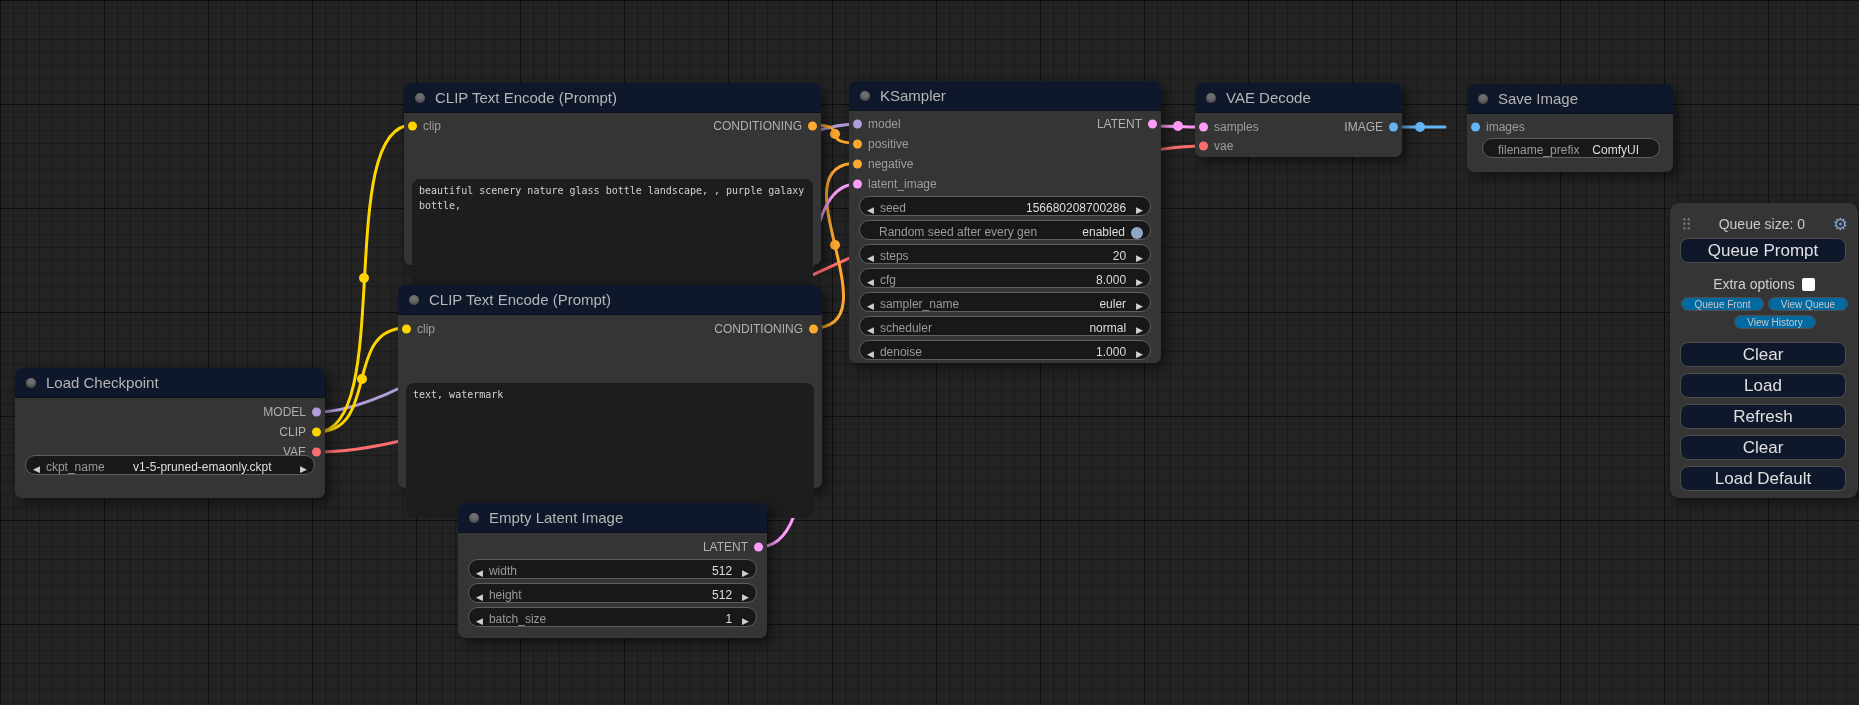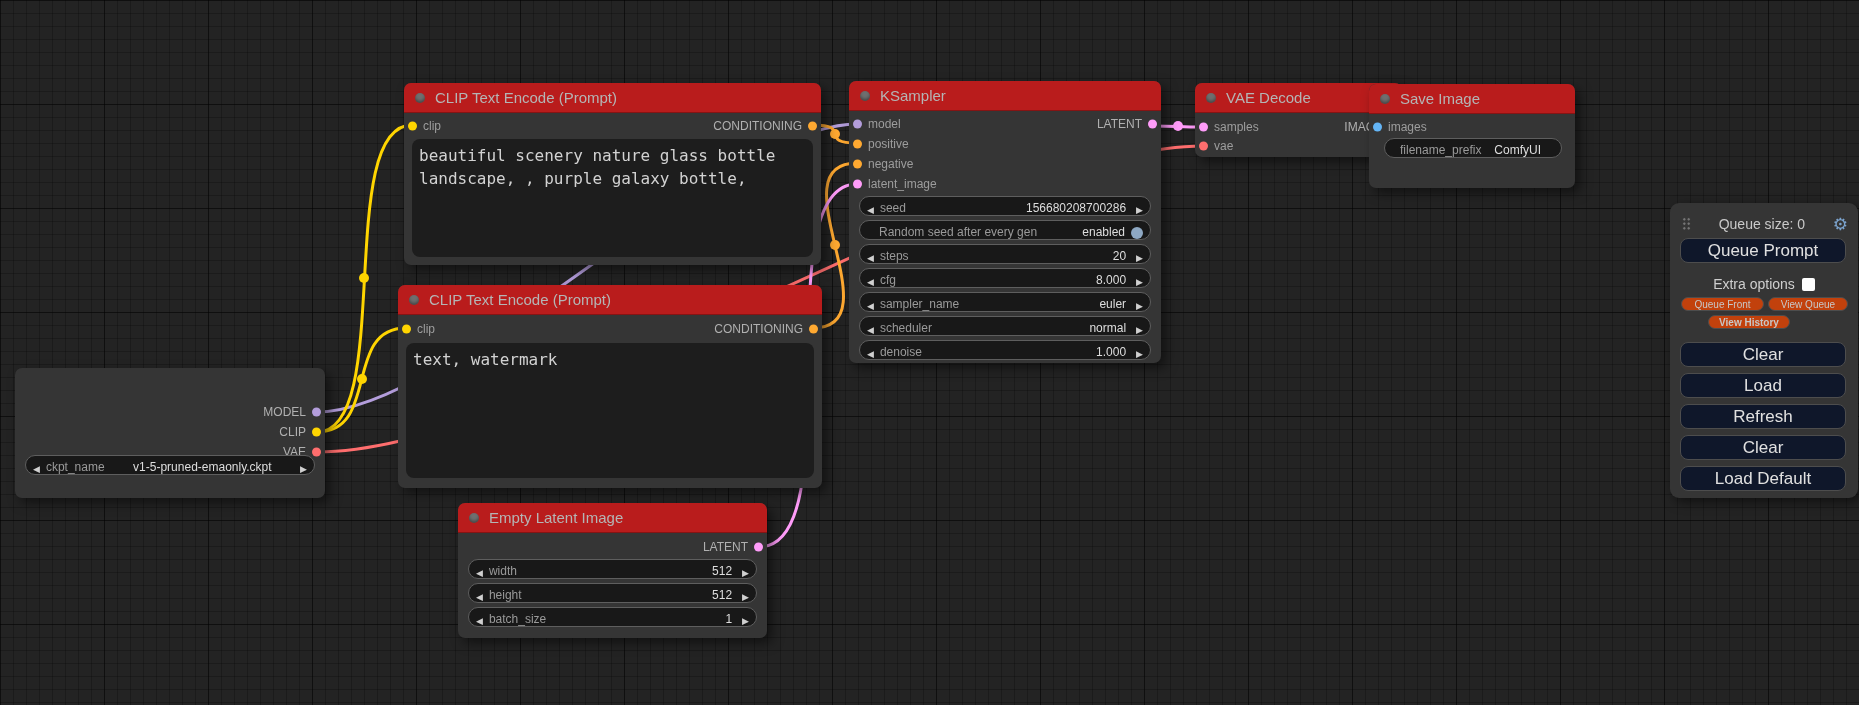--- a/index.html
+++ b/index.html
@@ -19,21 +19,21 @@
   #wires { position:absolute; left:0; top:0; width:1859px; height:705px; z-index:1; pointer-events:none; }
 
   .node {
     position:absolute; z-index:2;
     background:#353535;
     border-radius:7px;
     box-shadow:5px 5px 12px rgba(0,0,0,0.5);
   }
   .node-title {
     position:absolute; left:0; top:0; right:0; height:30px;
-    background:#b91c1c;
+    background:#0f172a;
     border-radius:7px 7px 0 0;
     border-bottom:1px solid rgba(0,0,0,0.28);
     display:flex; align-items:center;
     color:#b5b5b5; font-size:15px;
   }
   .collapse-dot {
     width:10px; height:10px; border-radius:50%;
     background:#6f6f6f; margin:0 10px 0 11px;
     box-shadow:inset 0 -2px 3px rgba(0,0,0,0.35);
   }
@@ -60,23 +60,23 @@
   .w-label { margin-left:6px; color:#9a9a9a; white-space:nowrap; }
   .w-value { margin-left:auto; margin-right:10px; color:#dedede; white-space:nowrap; }
   .w-value.centered { margin:0 auto; }
   .toggle-dot { width:12px; height:12px; border-radius:50%; background:#8ea8c3; margin-left:6px; flex:none; }
 
   .prompt-box {
     position:absolute;
     background:#1d1d1d;
     border-radius:8px;
     font-family:"DejaVu Sans Mono", monospace;
-    font-size:16px; line-height:1.45; color:#d2d2d2;
+    font-size:10px; line-height:1.45; color:#d2d2d2;
     padding:5px 7px;
-    white-space:pre-wrap; word-break:break-word;
+    white-space:pre-wrap; word-break:break-word;margin-top:40px;
   }
 
   
   .menu-panel {
     position:absolute; z-index:3;
     left:1670px; top:203px; width:188px; height:295px;
     background:#353535; border-radius:9px;
     box-shadow:4px 4px 12px rgba(0,0,0,0.55);
   }
   .menu-header { position:absolute; top:10px; left:0; right:0; height:22px; display:flex; align-items:center; }
@@ -92,21 +92,21 @@
     background:#0f172a; border:1px solid #4d4d4d; border-radius:8px;
     color:#e0e0e0; font-size:17px;
     display:flex; align-items:center; justify-content:center;
     cursor:pointer;
   }
   .menu-btn.primary { top:35px; }
   .extra-options { position:absolute; top:73px; left:0; right:0; display:flex; align-items:center; justify-content:center; font-size:14px; color:#cfcfcf; }
   .checkbox { width:13px; height:13px; background:#fff; border-radius:2px; margin-left:7px; }
   .small-btn {
     position:absolute; height:14px;
-    background:#c2410c; border:1px solid #4d4d4d; border-radius:8px;
+    background:#0369a1; border:1px solid #4d4d4d; border-radius:8px;
     color:#c7c7c7; font-size:10px;
     display:flex; align-items:center; justify-content:center;
   }
 </style>
 </head>
 <body>
 
 <svg id="wires">
   <g fill="none" stroke-width="3" stroke-linecap="round">
     <path d="M 317 412 C 452 412, 722 124, 857 124" stroke="#B39DDB"></path>
@@ -124,20 +124,24 @@
     <circle cx="362" cy="379" r="5" fill="#FFD500"></circle>
     <circle cx="835" cy="134" r="5" fill="#FFA931"></circle>
     <circle cx="835" cy="245" r="5" fill="#FFA931"></circle>
     <circle cx="808" cy="366" r="5" fill="#FF9CF9"></circle>
     <circle cx="1178" cy="126" r="5" fill="#FF9CF9"></circle>
     <circle cx="1420" cy="127" r="5" fill="#64B5F6"></circle>
   </g>
 </svg>
 
 <div class="node" style="left:15px;top:368px;width:310px;height:130px;">
+  <div class="node-title">
+    <span class="collapse-dot"></span>
+    <span>Load Checkpoint</span>
+  </div>
   <div class="slot-row" style="top:35px;">
     <span class="out-label">MODEL</span>
     <span class="port out c-model"></span>
   </div>
   <div class="slot-row" style="top:55px;">
     <span class="out-label">CLIP</span>
     <span class="port out c-clip"></span>
   </div>
   <div class="slot-row" style="top:75px;">
     <span class="out-label">VAE</span>
@@ -255,21 +259,21 @@
     <span class="in-label">samples</span>
     <span class="out-label">IMAGE</span>
     <span class="port out c-image"></span>
   </div>
   <div class="slot-row" style="top:54px;">
     <span class="port in c-vae"></span>
     <span class="in-label">vae</span>
   </div>
 </div>
 
-<div class="node" style="left:1369px;top:84px;width:206px;height:104px;">
+<div class="node" style="left:1467px;top:84px;width:206px;height:88px;">
   <div class="node-title">
     <span class="collapse-dot"></span>
     <span>Save Image</span>
   </div>
   <div class="slot-row" style="top:34px;">
     <span class="port in c-image"></span>
     <span class="in-label">images</span>
   </div>
   <div class="widget" style="left:15px;right:13px;top:54px;">
     <span class="w-label" style="margin-left:8px;">filename_prefix</span>
@@ -312,19 +316,19 @@
     <span class="queue-size">Queue size: 0</span>
     <span class="gear">⚙</span>
   </div>
   <div class="menu-btn primary">Queue Prompt</div>
   <div class="extra-options">
     <span>Extra options</span>
     <span class="checkbox"></span>
   </div>
   <div class="small-btn" style="left:11px;top:94px;width:83px;">Queue Front</div>
   <div class="small-btn" style="left:98px;top:94px;width:80px;">View Queue</div>
-  <div class="small-btn" style="left:38px;top:112px;width:82px;font-weight:bold;">View History</div>
+  <div class="small-btn" style="left:64px;top:112px;width:82px;">View History</div>
   <div class="menu-btn" style="top:139px;">Clear</div>
   <div class="menu-btn" style="top:170px;">Load</div>
   <div class="menu-btn" style="top:201px;">Refresh</div>
   <div class="menu-btn" style="top:232px;">Clear</div>
   <div class="menu-btn" style="top:263px;">Load Default</div>
 </div>
 
 </body></html>

